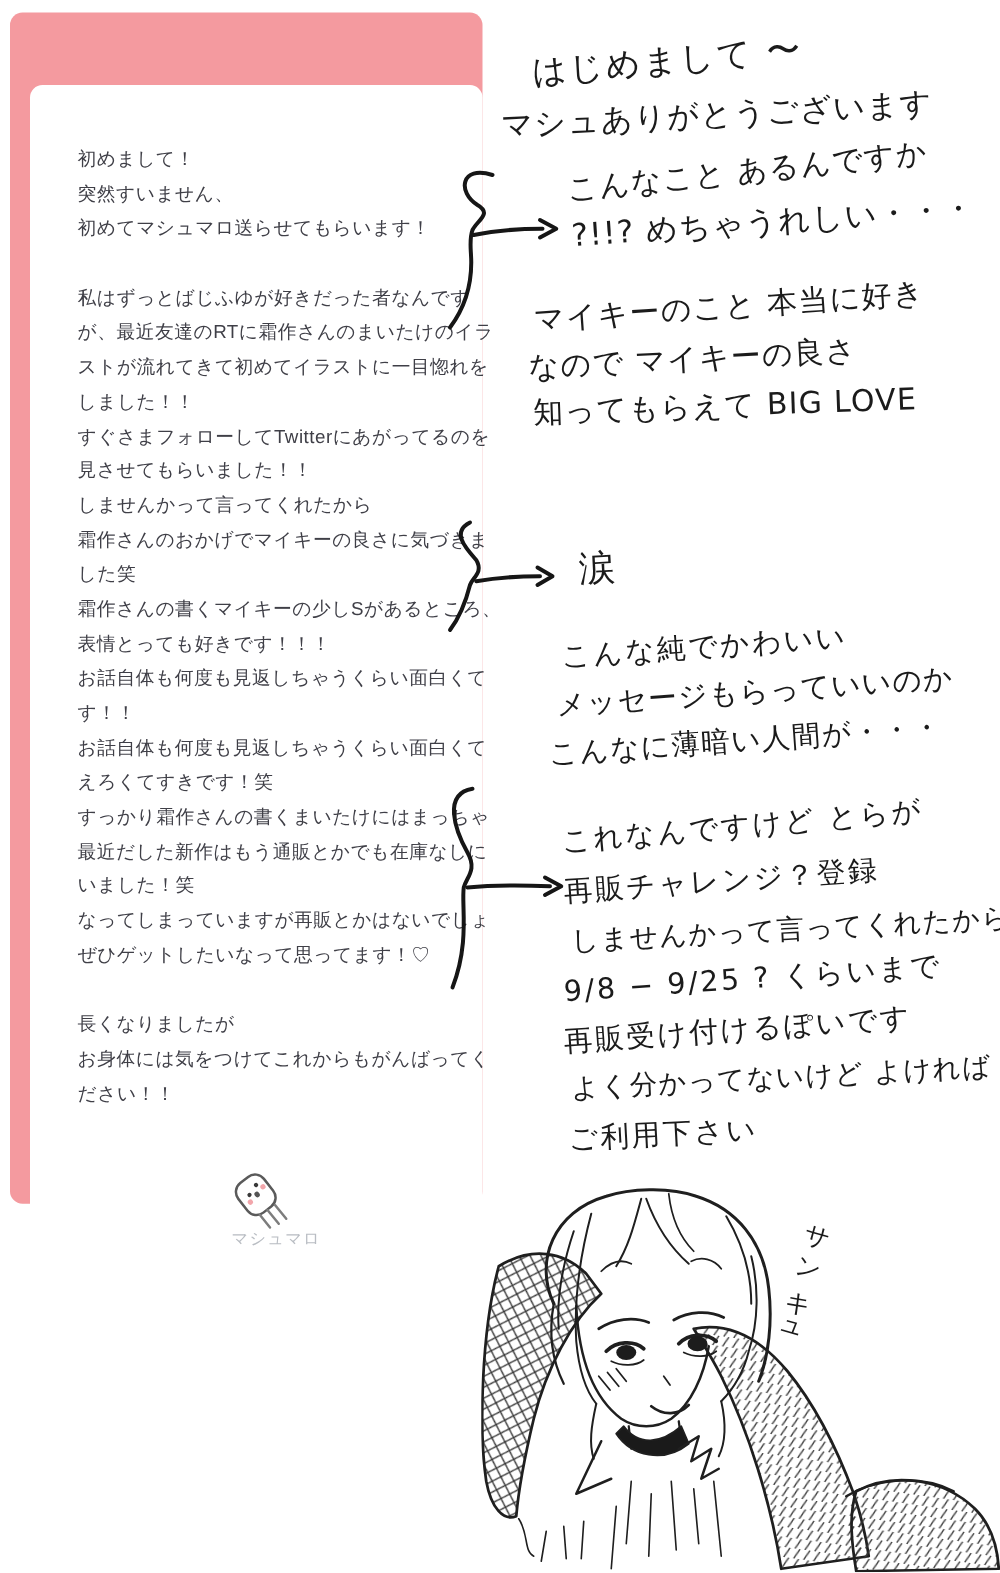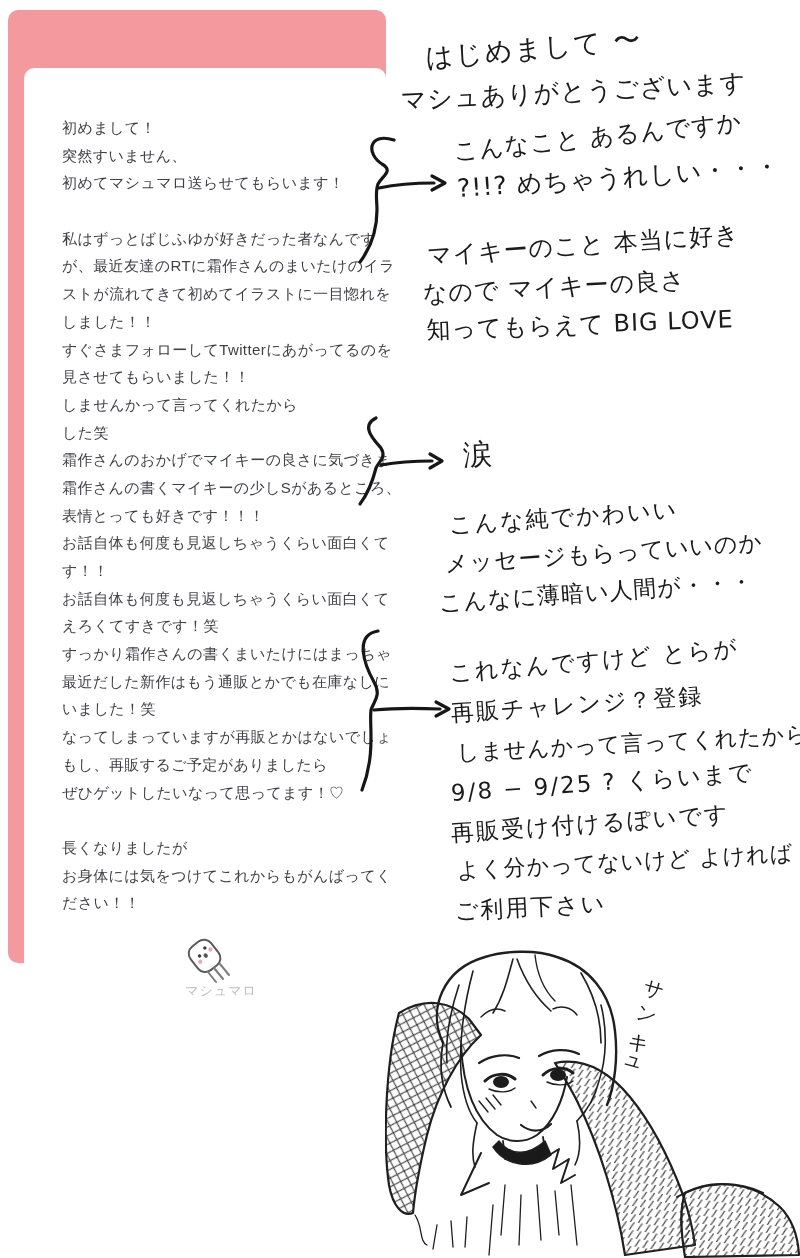--- a/index.html
+++ b/index.html
@@ -60,33 +60,32 @@
           <div class="msg-line">突然すいません、</div>
           <div class="msg-line">初めてマシュマロ送らせてもらいます！</div>
           <div class="msg-line"></div>
           <div class="msg-line">私はずっとばじふゆが好きだった者なんです</div>
           <div class="msg-line">が、最近友達のRTに霜作さんのまいたけのイラ</div>
           <div class="msg-line">ストが流れてきて初めてイラストに一目惚れを</div>
           <div class="msg-line">しました！！</div>
           <div class="msg-line">すぐさまフォローしてTwitterにあがってるのを</div>
           <div class="msg-line">見させてもらいました！！</div>
           <div class="msg-line">しませんかって言ってくれたから</div>
+          <div class="msg-line">霜作さんのおかげでマイキーの良さに気づきま</div>
           <div class="msg-line">した笑</div>
-          <div class="msg-line">霜作さんのおかげでマイキーの良さに気づきま</div>
           <div class="msg-line">霜作さんの書くマイキーの少しSがあるところ、</div>
           <div class="msg-line">表情とっても好きです！！！</div>
           <div class="msg-line">お話自体も何度も見返しちゃうくらい面白くて</div>
           <div class="msg-line">す！！</div>
           <div class="msg-line">お話自体も何度も見返しちゃうくらい面白くて</div>
           <div class="msg-line">えろくてすきです！笑</div>
           <div class="msg-line">すっかり霜作さんの書くまいたけにはまっちゃ</div>
           <div class="msg-line">最近だした新作はもう通販とかでも在庫なしに</div>
           <div class="msg-line">いました！笑</div>
           <div class="msg-line">なってしまっていますが再販とかはないでしょ</div>
-          <div class="msg-line">もし、再販するご予定がありましたら</div>
           <div class="msg-line">ぜひゲットしたいなって思ってます！♡</div>
           <div class="msg-line"></div>
           <div class="msg-line">長くなりましたが</div>
           <div class="msg-line">お身体には気をつけてこれからもがんばってく</div>
           <div class="msg-line">ださい！！</div>
         </div>
       <div class="card-footer">マシュマロ</div>
     </div>
 
     <svg class="mascot" width="56" height="54" viewBox="0 0 56 54">

